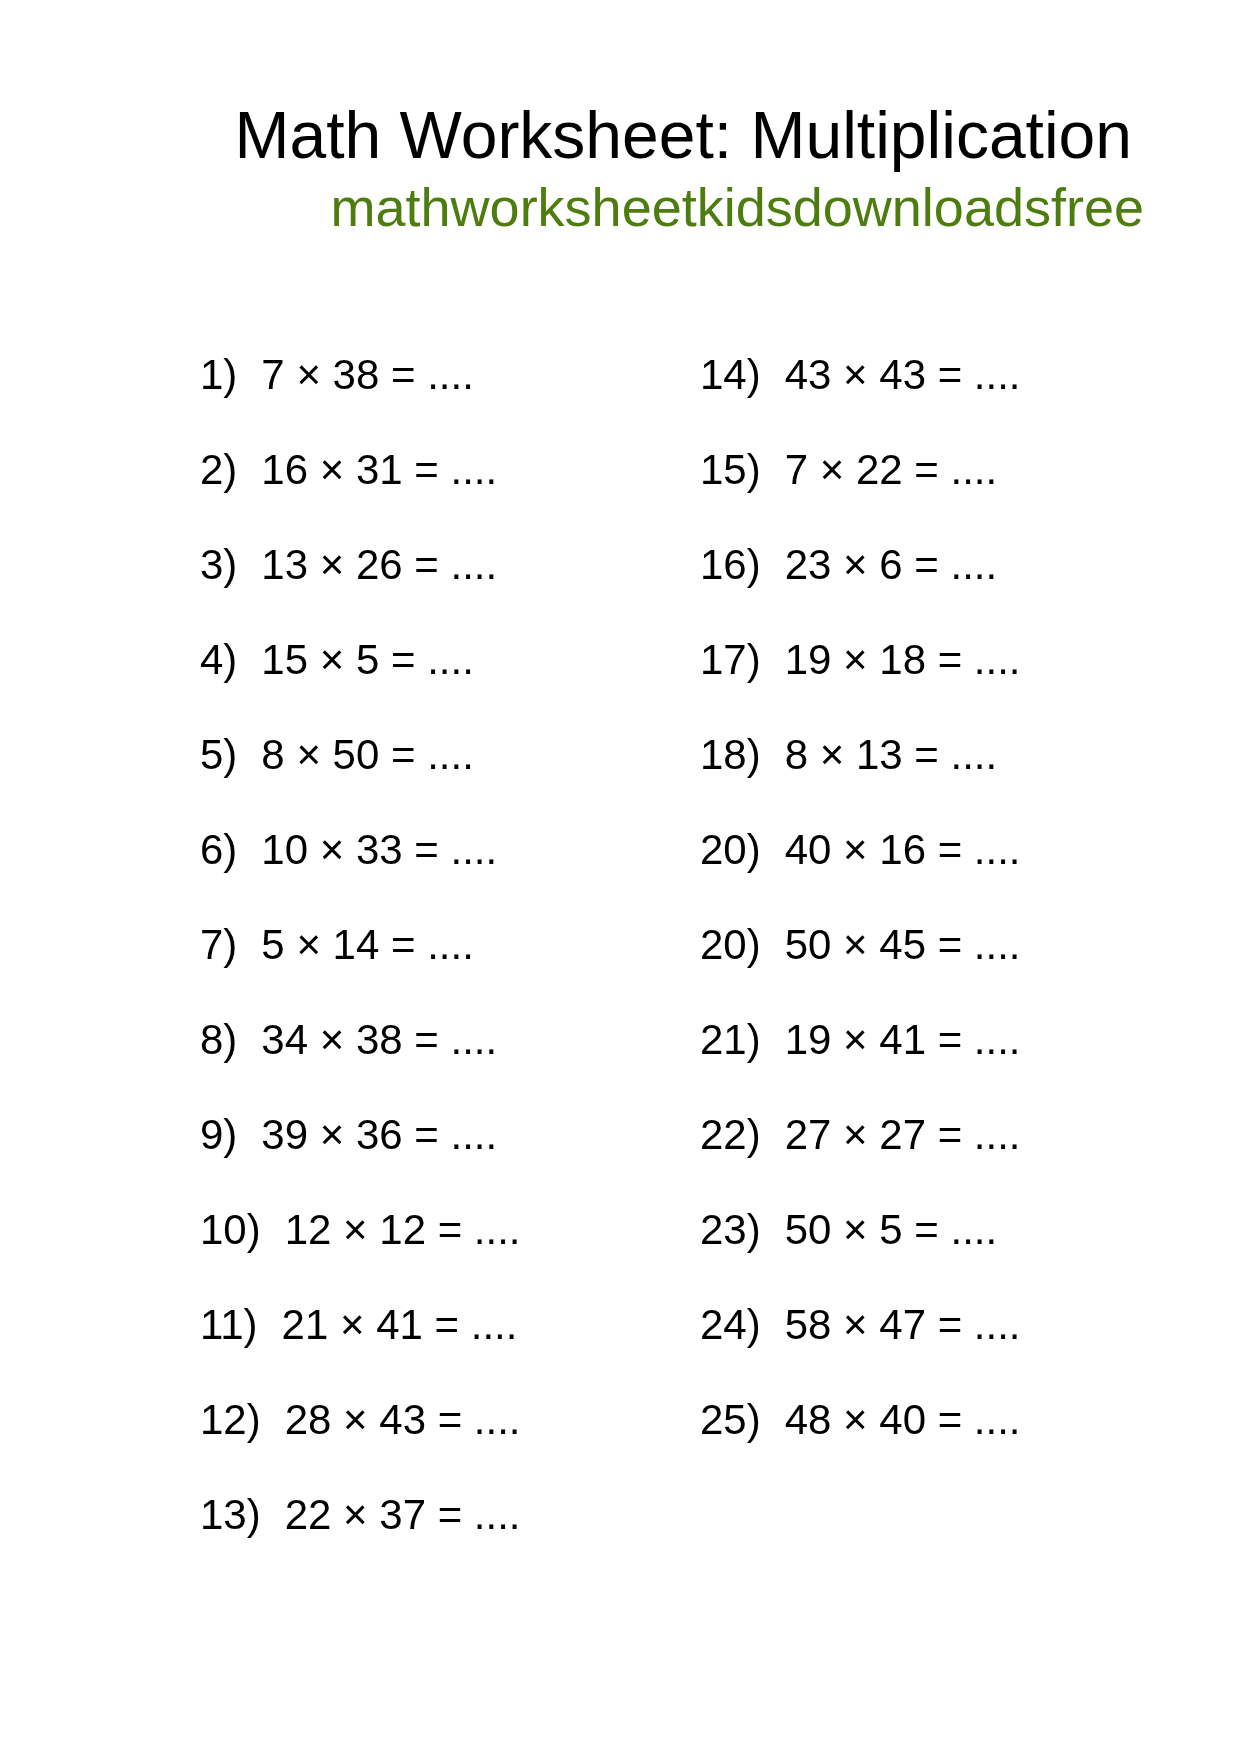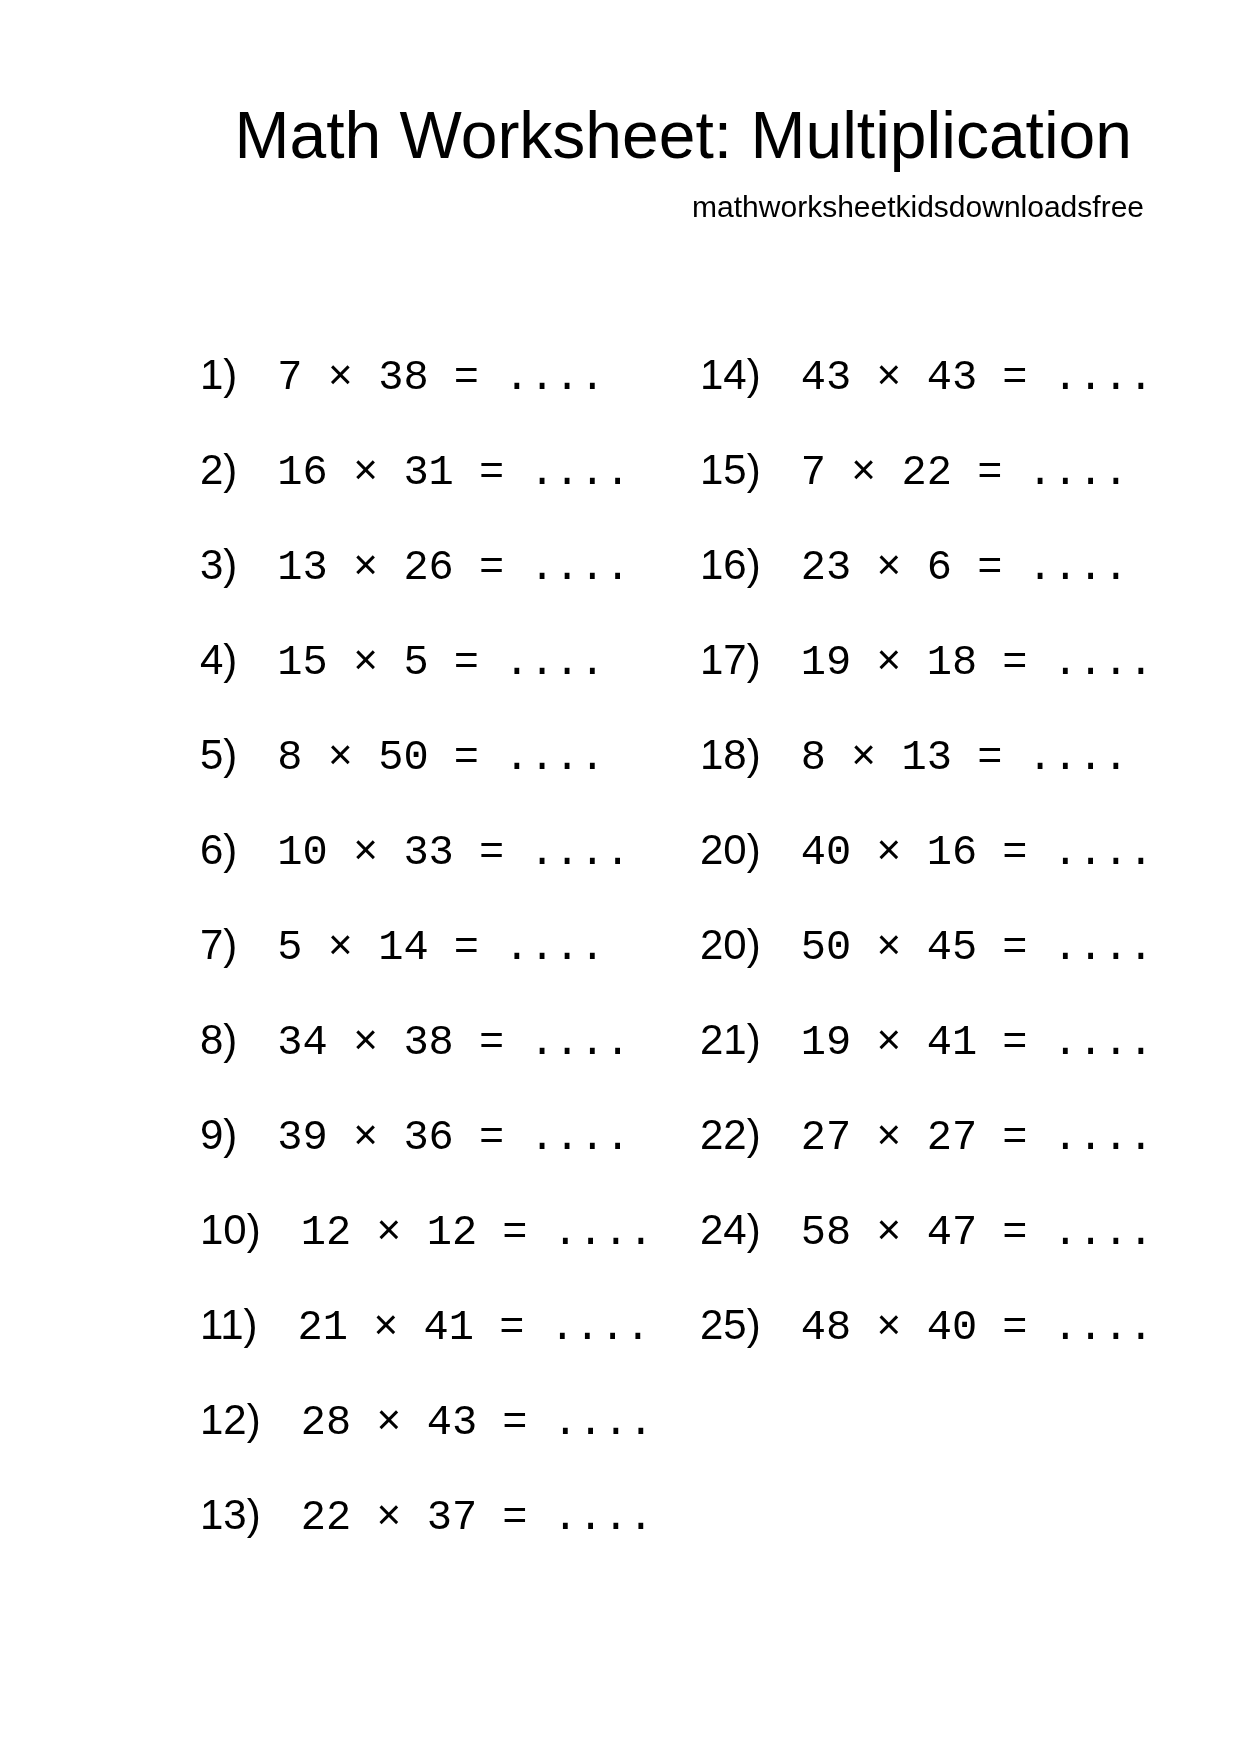--- a/index.html
+++ b/index.html
@@ -1,24 +1,24 @@
 <!DOCTYPE html>
 <html><head>
 <meta charset="utf-8">
 <style>
   html, body { margin: 0; padding: 0; background: #ffffff; }
   body { width: 1240px; height: 1754px; position: relative; overflow: hidden; font-family: "Liberation Sans", sans-serif; color: #000; }
   .title { position: absolute; right: 108px; top: 100px; font-size: 66px; line-height: 70px; white-space: nowrap; }
-  .subtitle { position: absolute; right: 96px; top: 182px; font-size: 30px; line-height: 50px; color: #000000; white-space: nowrap; }
+  .subtitle { position: absolute; right: 96px; top: 182px; font-size: 54px; line-height: 50px; color: #4d7c0f; white-space: nowrap; }
   .col { position: absolute; top: 350px; }
   .col.left { left: 200px; }
   .col.right { left: 700px; }
   .problem { height: 95px; font-size: 42px; line-height: 50px; white-space: nowrap; }
   .num { display: inline-block; }
-  .expr { display: inline-block; margin-left: 40px; font-family: Liberation Mono, monospace; }
+  .expr { display: inline-block; margin-left: 24px; }
 </style>
 </head>
 <body>
 
 <div class="title">Math Worksheet: Multiplication</div>
 <div class="subtitle">mathworksheetkidsdownloadsfree</div>
 
 <div class="col left">
   <div class="problem"><span class="num">1)</span><span class="expr">7 × 38 = ....</span></div>
   <div class="problem"><span class="num">2)</span><span class="expr">16 × 31 = ....</span></div>
@@ -38,15 +38,16 @@
 <div class="col right">
   <div class="problem"><span class="num">14)</span><span class="expr">43 × 43 = ....</span></div>
   <div class="problem"><span class="num">15)</span><span class="expr">7 × 22 = ....</span></div>
   <div class="problem"><span class="num">16)</span><span class="expr">23 × 6 = ....</span></div>
   <div class="problem"><span class="num">17)</span><span class="expr">19 × 18 = ....</span></div>
   <div class="problem"><span class="num">18)</span><span class="expr">8 × 13 = ....</span></div>
   <div class="problem"><span class="num">20)</span><span class="expr">40 × 16 = ....</span></div>
   <div class="problem"><span class="num">20)</span><span class="expr">50 × 45 = ....</span></div>
   <div class="problem"><span class="num">21)</span><span class="expr">19 × 41 = ....</span></div>
   <div class="problem"><span class="num">22)</span><span class="expr">27 × 27 = ....</span></div>
+  <div class="problem"><span class="num">23)</span><span class="expr">50 × 5 = ....</span></div>
   <div class="problem"><span class="num">24)</span><span class="expr">58 × 47 = ....</span></div>
   <div class="problem"><span class="num">25)</span><span class="expr">48 × 40 = ....</span></div>
 </div>
 
 </body></html>

